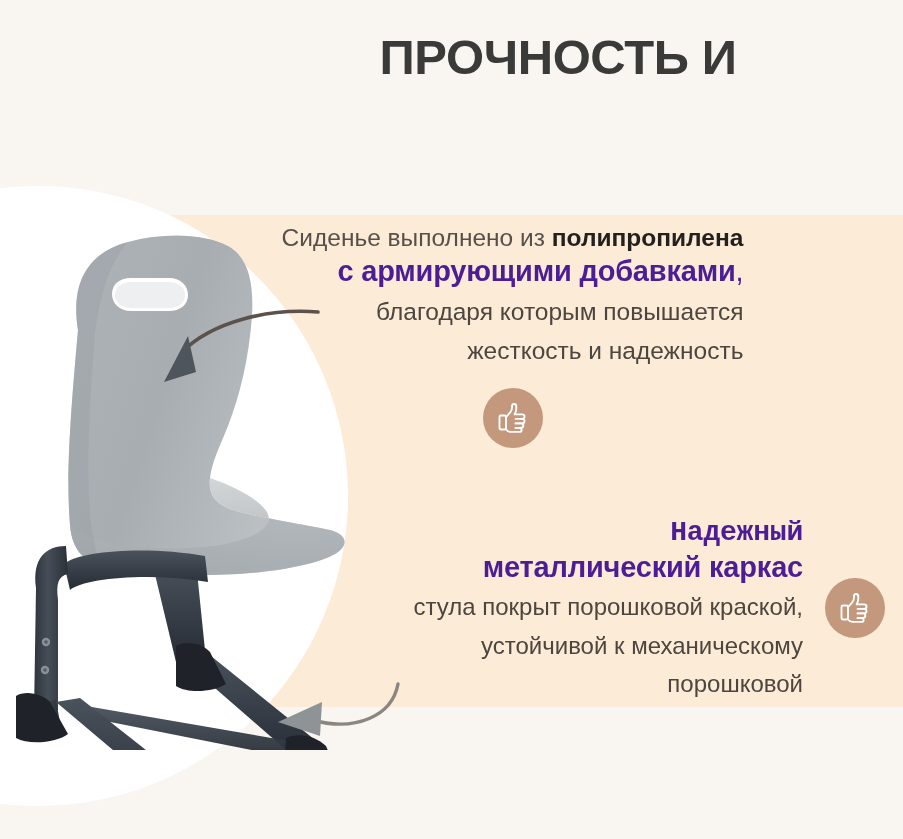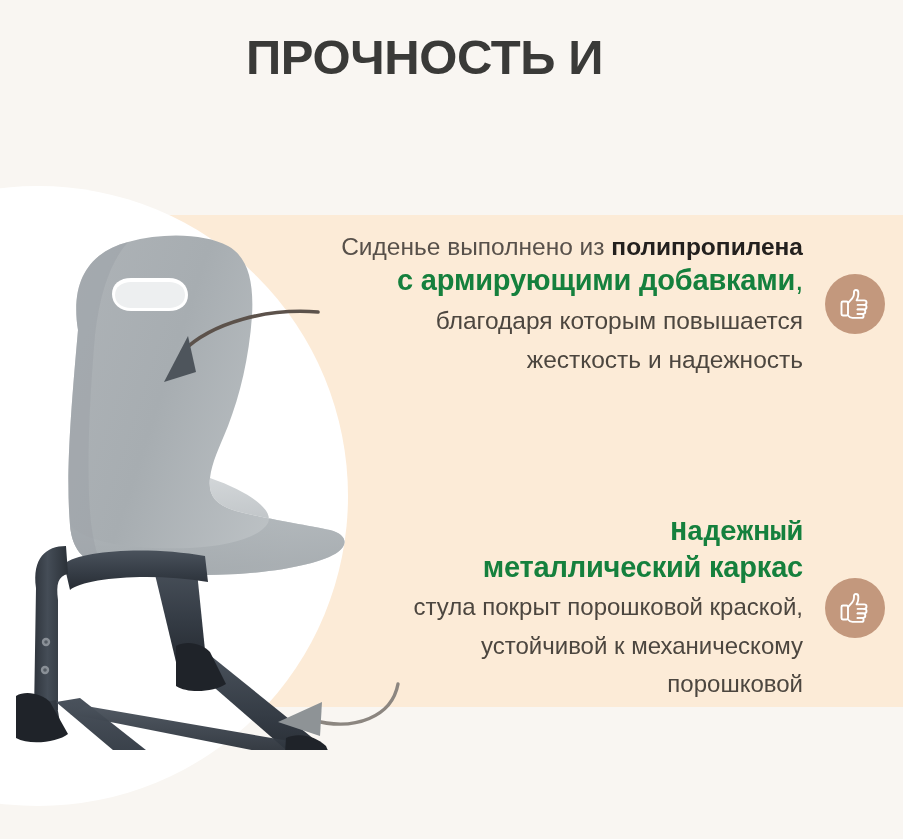--- a/index.html
+++ b/index.html
@@ -37,61 +37,61 @@
     position:absolute;
     left:-272px; top:186px;
     width:620px; height:620px;
     border-radius:50%;
     background:#FFFFFF;
   }
 
   
   .heading {
     position:absolute;
-    right:17px; top:30px;
+    right:25px; top:30px;
     width:640px;
-    text-align:left;
+    text-align:center;
     color:#3A3A38;
     font-size:49px;
     line-height:1.13;
     font-weight:bold;
     letter-spacing:-0.4px;
     text-transform:uppercase;
     font-family:"Liberation Sans", sans-serif;
     font-stretch:condensed;
   }
   .heading .l1, .heading .l2 { display:block; white-space:nowrap; }
 
   
   .feature {
     position:absolute;
     display:flex;
     align-items:center;
     gap:22px;
   }
-  .feature-1 { left:140px; top:232px; width:745px; }
+  .feature-1 { left:140px; top:223px; width:745px;flex-direction:column; }
   .feature-2 { left:300px; top:516px; width:585px; }
 
   .feature-text {
     flex:1 1 auto;
     text-align:right;
     color:#4C463F;
     font-size:24.5px;
     line-height:1.26;
     font-family:"Liberation Sans", sans-serif;
   }
   .feature-2 .feature-text { font-size:24px; }
   .feature-text .lead { color:#57504A; }
   .feature-text b { color:#23201E; font-weight:bold; }
   .feature-text .big {
     display:block;
     font-size:29px;
     line-height:1.2;
     font-weight:bold;
-    color:#15803d;
+    color:#4c1d95;
     letter-spacing:-0.2px;
     text-align:right;
   }
   .feature-text .big.first { font-size:28px;font-family:Liberation Mono, monospace; }
   .feature-text .rest { display:block; margin-top:8px; }
 
   .badge {
     flex:0 0 auto;
     width:60px; height:60px;
     border-radius:50%;

